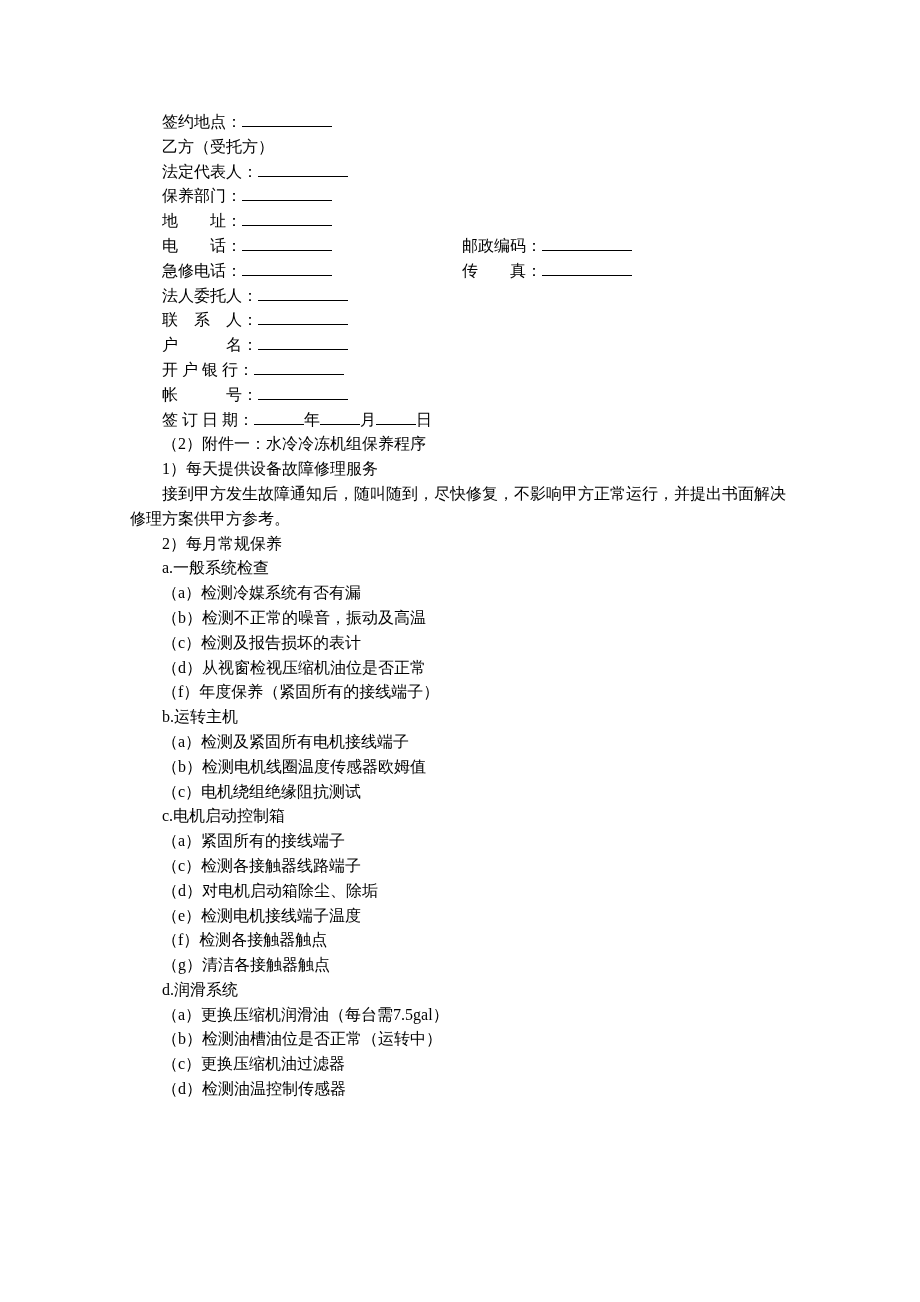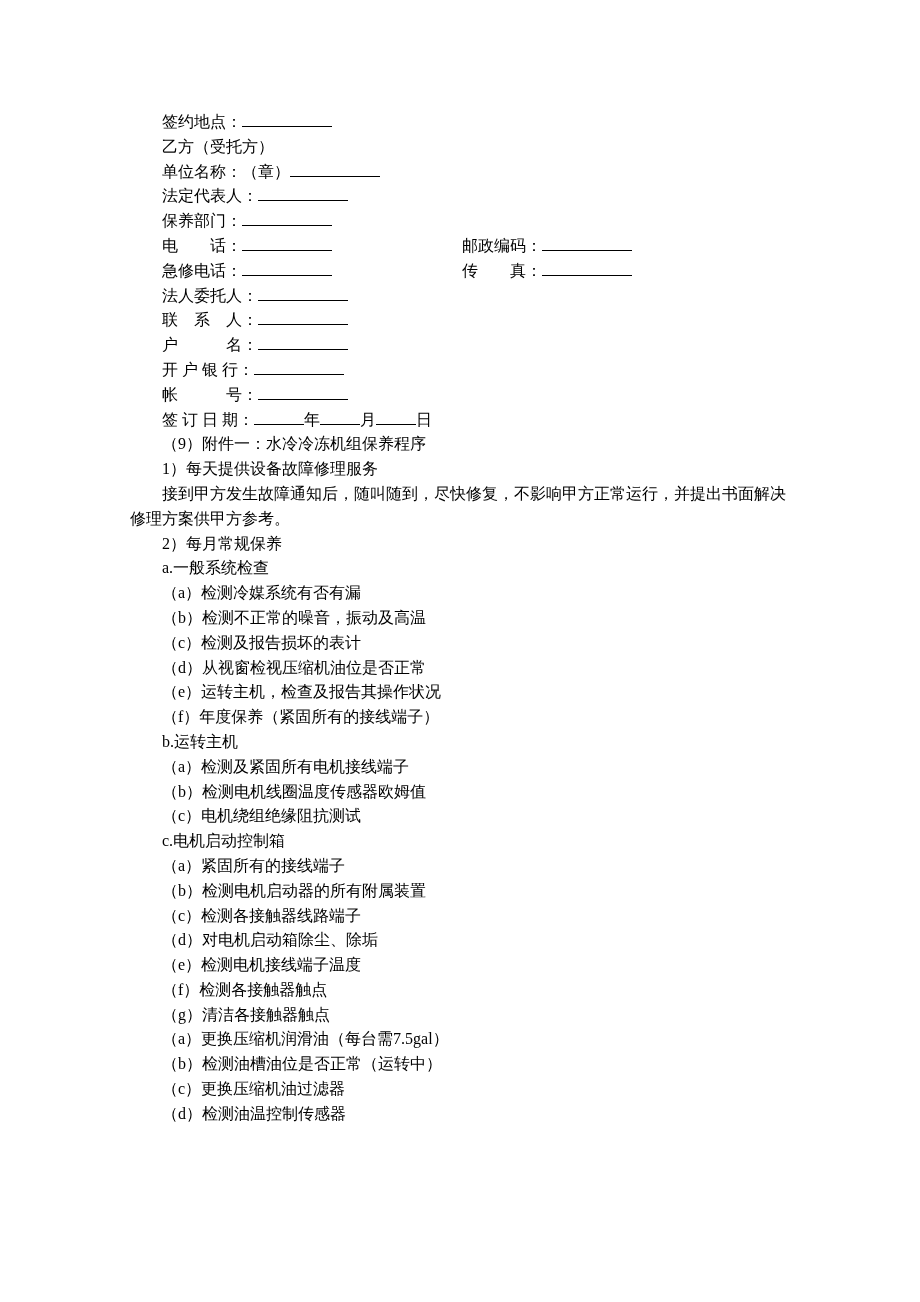--- a/index.html
+++ b/index.html
@@ -57,33 +57,33 @@
 <div class="page">
 
   <div class="line">
     <span>签约地点：</span><span class="blank"></span>
   </div>
 
   <div class="line">
     <span>乙方（受托方）</span>
   </div>
 
-  <div class="line">
-    <span>单位名称：（章）</span><span class="blank"></span>
-  </div>
 
 
   <div class="line">
     <span>法定代表人：</span><span class="blank"></span>
   </div>
 
   <div class="line">
     <span>保养部门：</span><span class="blank"></span>
   </div>
 
+  <div class="line">
+    <span>地  址：</span><span class="blank"></span>
+  </div>
 
   <div class="row">
     <div class="left">
       <span>电  话：</span><span class="blank"></span>
     </div>
     <div class="right">
       <span>邮政编码：</span><span class="blank"></span>
     </div>
   </div>
 
@@ -113,48 +113,47 @@
   </div>
 
   <div class="line">
     <span>帐   号：</span><span class="blank"></span>
   </div>
 
   <div class="line">
     <span>签 订 日 期：</span><span class="blank-short" style="min-width:50px"></span><span>年</span><span class="blank-short"></span><span>月</span><span class="blank-short"></span><span>日</span>
   </div>
 
-  <div class="line">（9）附件一：水冷冷冻机组保养程序</div>
+  <div class="line">（2）附件一：水冷冷冻机组保养程序</div>
 
   <div class="line">1）每天提供设备故障修理服务</div>
 
   <div class="para" style="white-space:normal;">接到甲方发生故障通知后，随叫随到，尽快修复，不影响甲方正常运行，并提出书面解决修理方案供甲方参考。</div>
 
   <div class="line">2）每月常规保养</div>
 
   <div class="line">a.一般系统检查</div>
   <div class="line">（a）检测冷媒系统有否有漏</div>
   <div class="line">（b）检测不正常的噪音，振动及高温</div>
   <div class="line">（c）检测及报告损坏的表计</div>
   <div class="line">（d）从视窗检视压缩机油位是否正常</div>
-  <div class="line">（e）运转主机，检查及报告其操作状况</div>
   <div class="line">（f）年度保养（紧固所有的接线端子）</div>
 
   <div class="line">b.运转主机</div>
   <div class="line">（a）检测及紧固所有电机接线端子</div>
   <div class="line">（b）检测电机线圈温度传感器欧姆值</div>
   <div class="line">（c）电机绕组绝缘阻抗测试</div>
 
   <div class="line">c.电机启动控制箱</div>
   <div class="line">（a）紧固所有的接线端子</div>
-  <div class="line">（b）检测电机启动器的所有附属装置</div>
   <div class="line">（c）检测各接触器线路端子</div>
   <div class="line">（d）对电机启动箱除尘、除垢</div>
   <div class="line">（e）检测电机接线端子温度</div>
   <div class="line">（f）检测各接触器触点</div>
   <div class="line">（g）清洁各接触器触点</div>
 
+  <div class="line">d.润滑系统</div>
   <div class="line">（a）更换压缩机润滑油（每台需7.5gal）</div>
   <div class="line">（b）检测油槽油位是否正常（运转中）</div>
   <div class="line">（c）更换压缩机油过滤器</div>
   <div class="line">（d）检测油温控制传感器</div>
 
 </div>
 
 </body></html>

